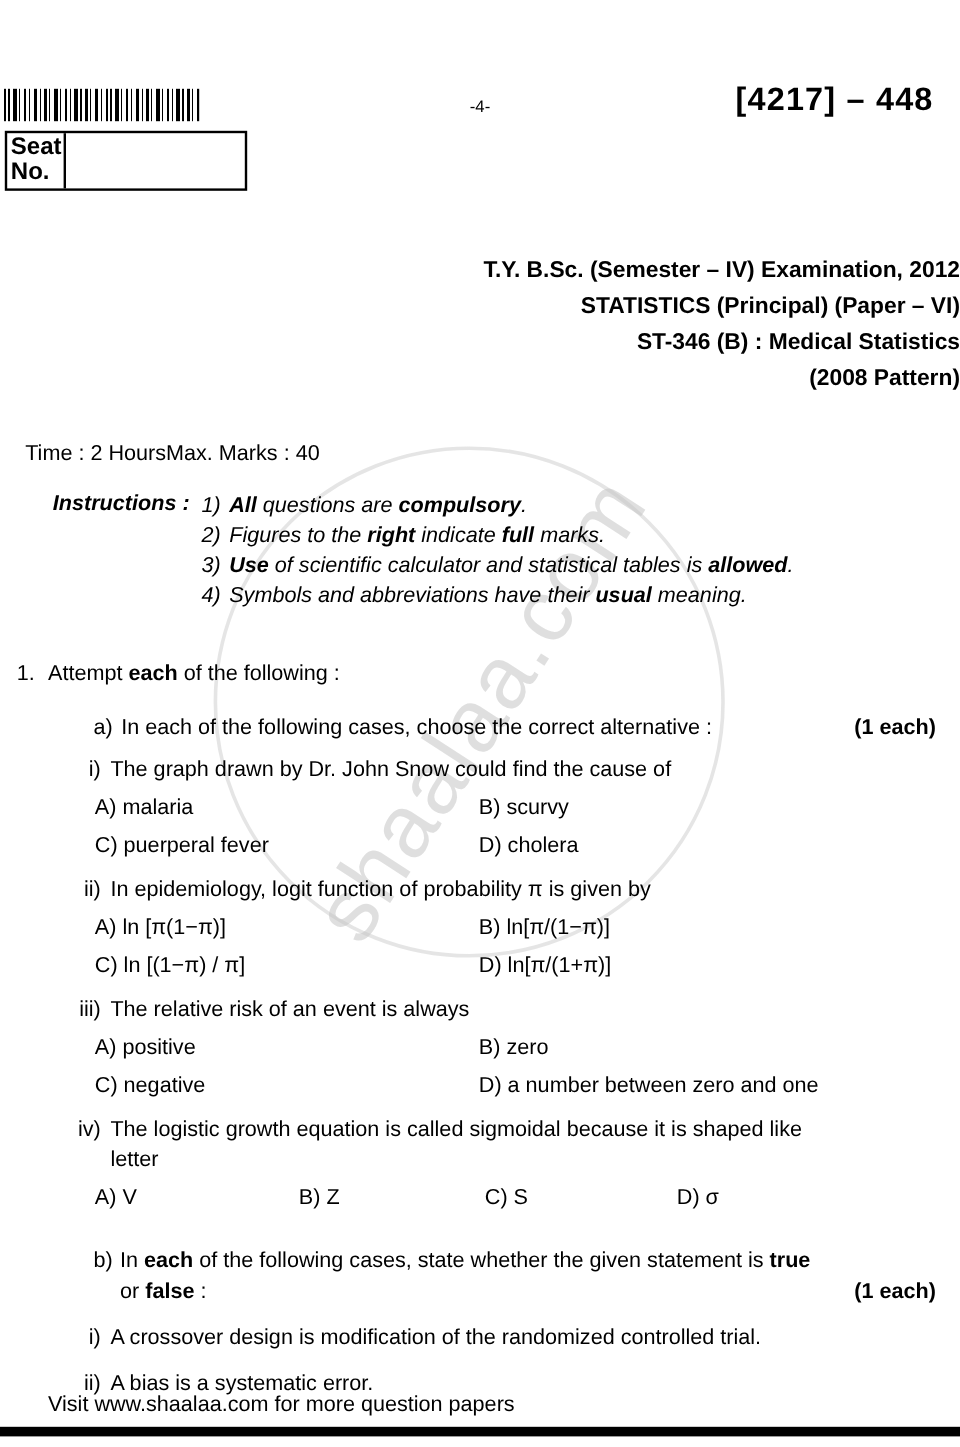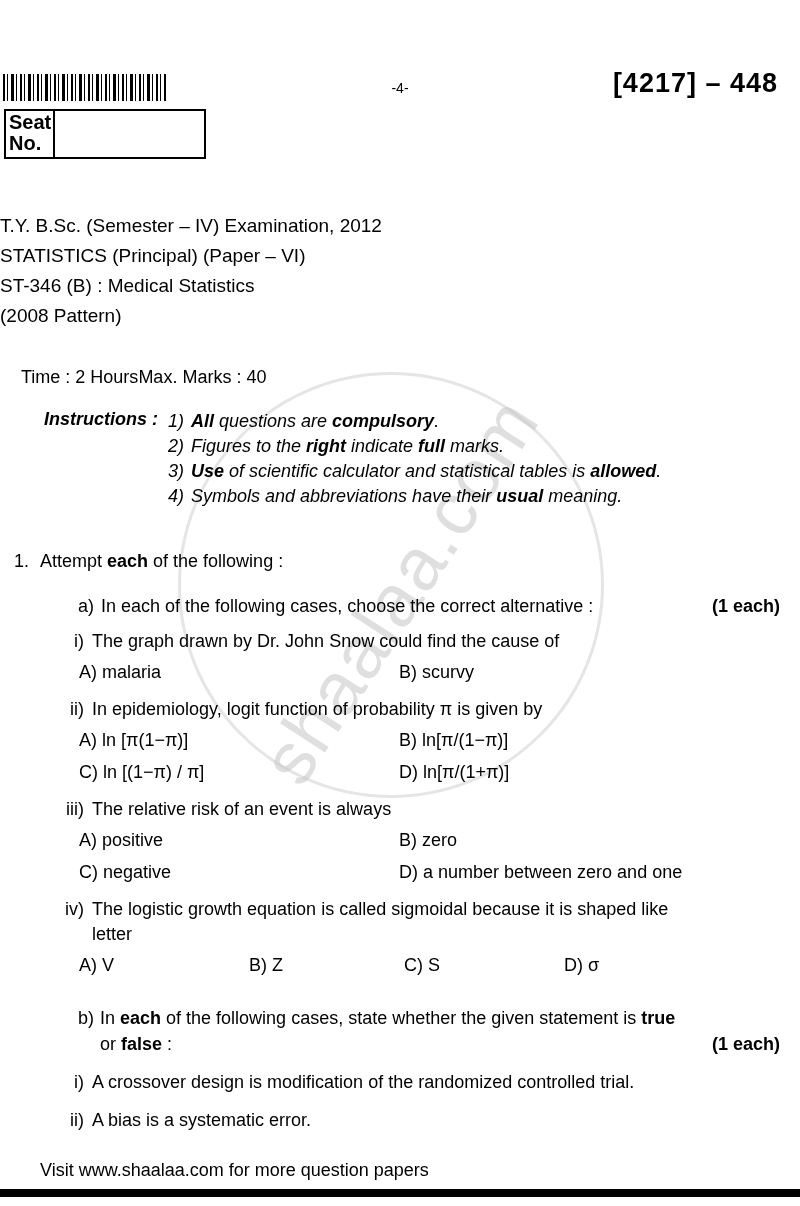--- a/index.html
+++ b/index.html
@@ -17,21 +17,21 @@
   .seatfield{flex:1;}
 
   
   .wm-circle{position:absolute;left:178px;top:372px;width:420px;height:420px;
     border:3px solid #cfcfcf;border-radius:50%;opacity:.55;z-index:0;}
   .wm-text{position:absolute;left:140px;top:548px;width:520px;text-align:center;
     font-size:74px;color:#c6c6c6;opacity:.55;transform:rotate(-57deg);letter-spacing:2px;z-index:0;}
 
   
   .flow{position:relative;z-index:1;padding-top:211px;}
-  .title div{text-align:left;font-weight:400;font-size:19px;line-height:30px;}
+  .title div{text-align:right;font-weight:700;font-size:19px;line-height:30px;}
   .meta{display:flex;justify-content:flex-start;padding:0 21px;margin-top:36px;font-size:18px;}
 
   .instr{display:flex;margin:21px 0 0 44px;font-size:18px;font-style:italic;}
   .instr-label{font-weight:700;width:122px;flex:none;}
   .instr-row{display:flex;line-height:25px;}
   .instr-num{width:18px;text-align:right;margin-right:7px;flex:none;}
 
   .q1stem{display:flex;margin:40px 0 0 14px;font-size:18px;line-height:24px;}
   .qnum{width:20px;flex:none;margin-right:6px;}
 
@@ -130,20 +130,24 @@
 
       <div class="sub">
         <div class="subhead">
           <span class="sublabel">i)</span>
           <div class="subtext">The graph drawn by Dr. John Snow could find the cause of</div>
         </div>
         <div class="optrow">
           <span class="c2">A) malaria</span>
           <span>B) scurvy</span>
         </div>
+        <div class="optrow">
+          <span class="c2">C) puerperal fever</span>
+          <span>D) cholera</span>
+        </div>
       </div>
 
       <div class="sub">
         <div class="subhead">
           <span class="sublabel">ii)</span>
           <div class="subtext">In epidemiology, logit function of probability π is given by</div>
         </div>
         <div class="optrow">
           <span class="c2">A) ln [π(1−π)]</span>
           <span>B) ln[π/(1−π)]</span>

